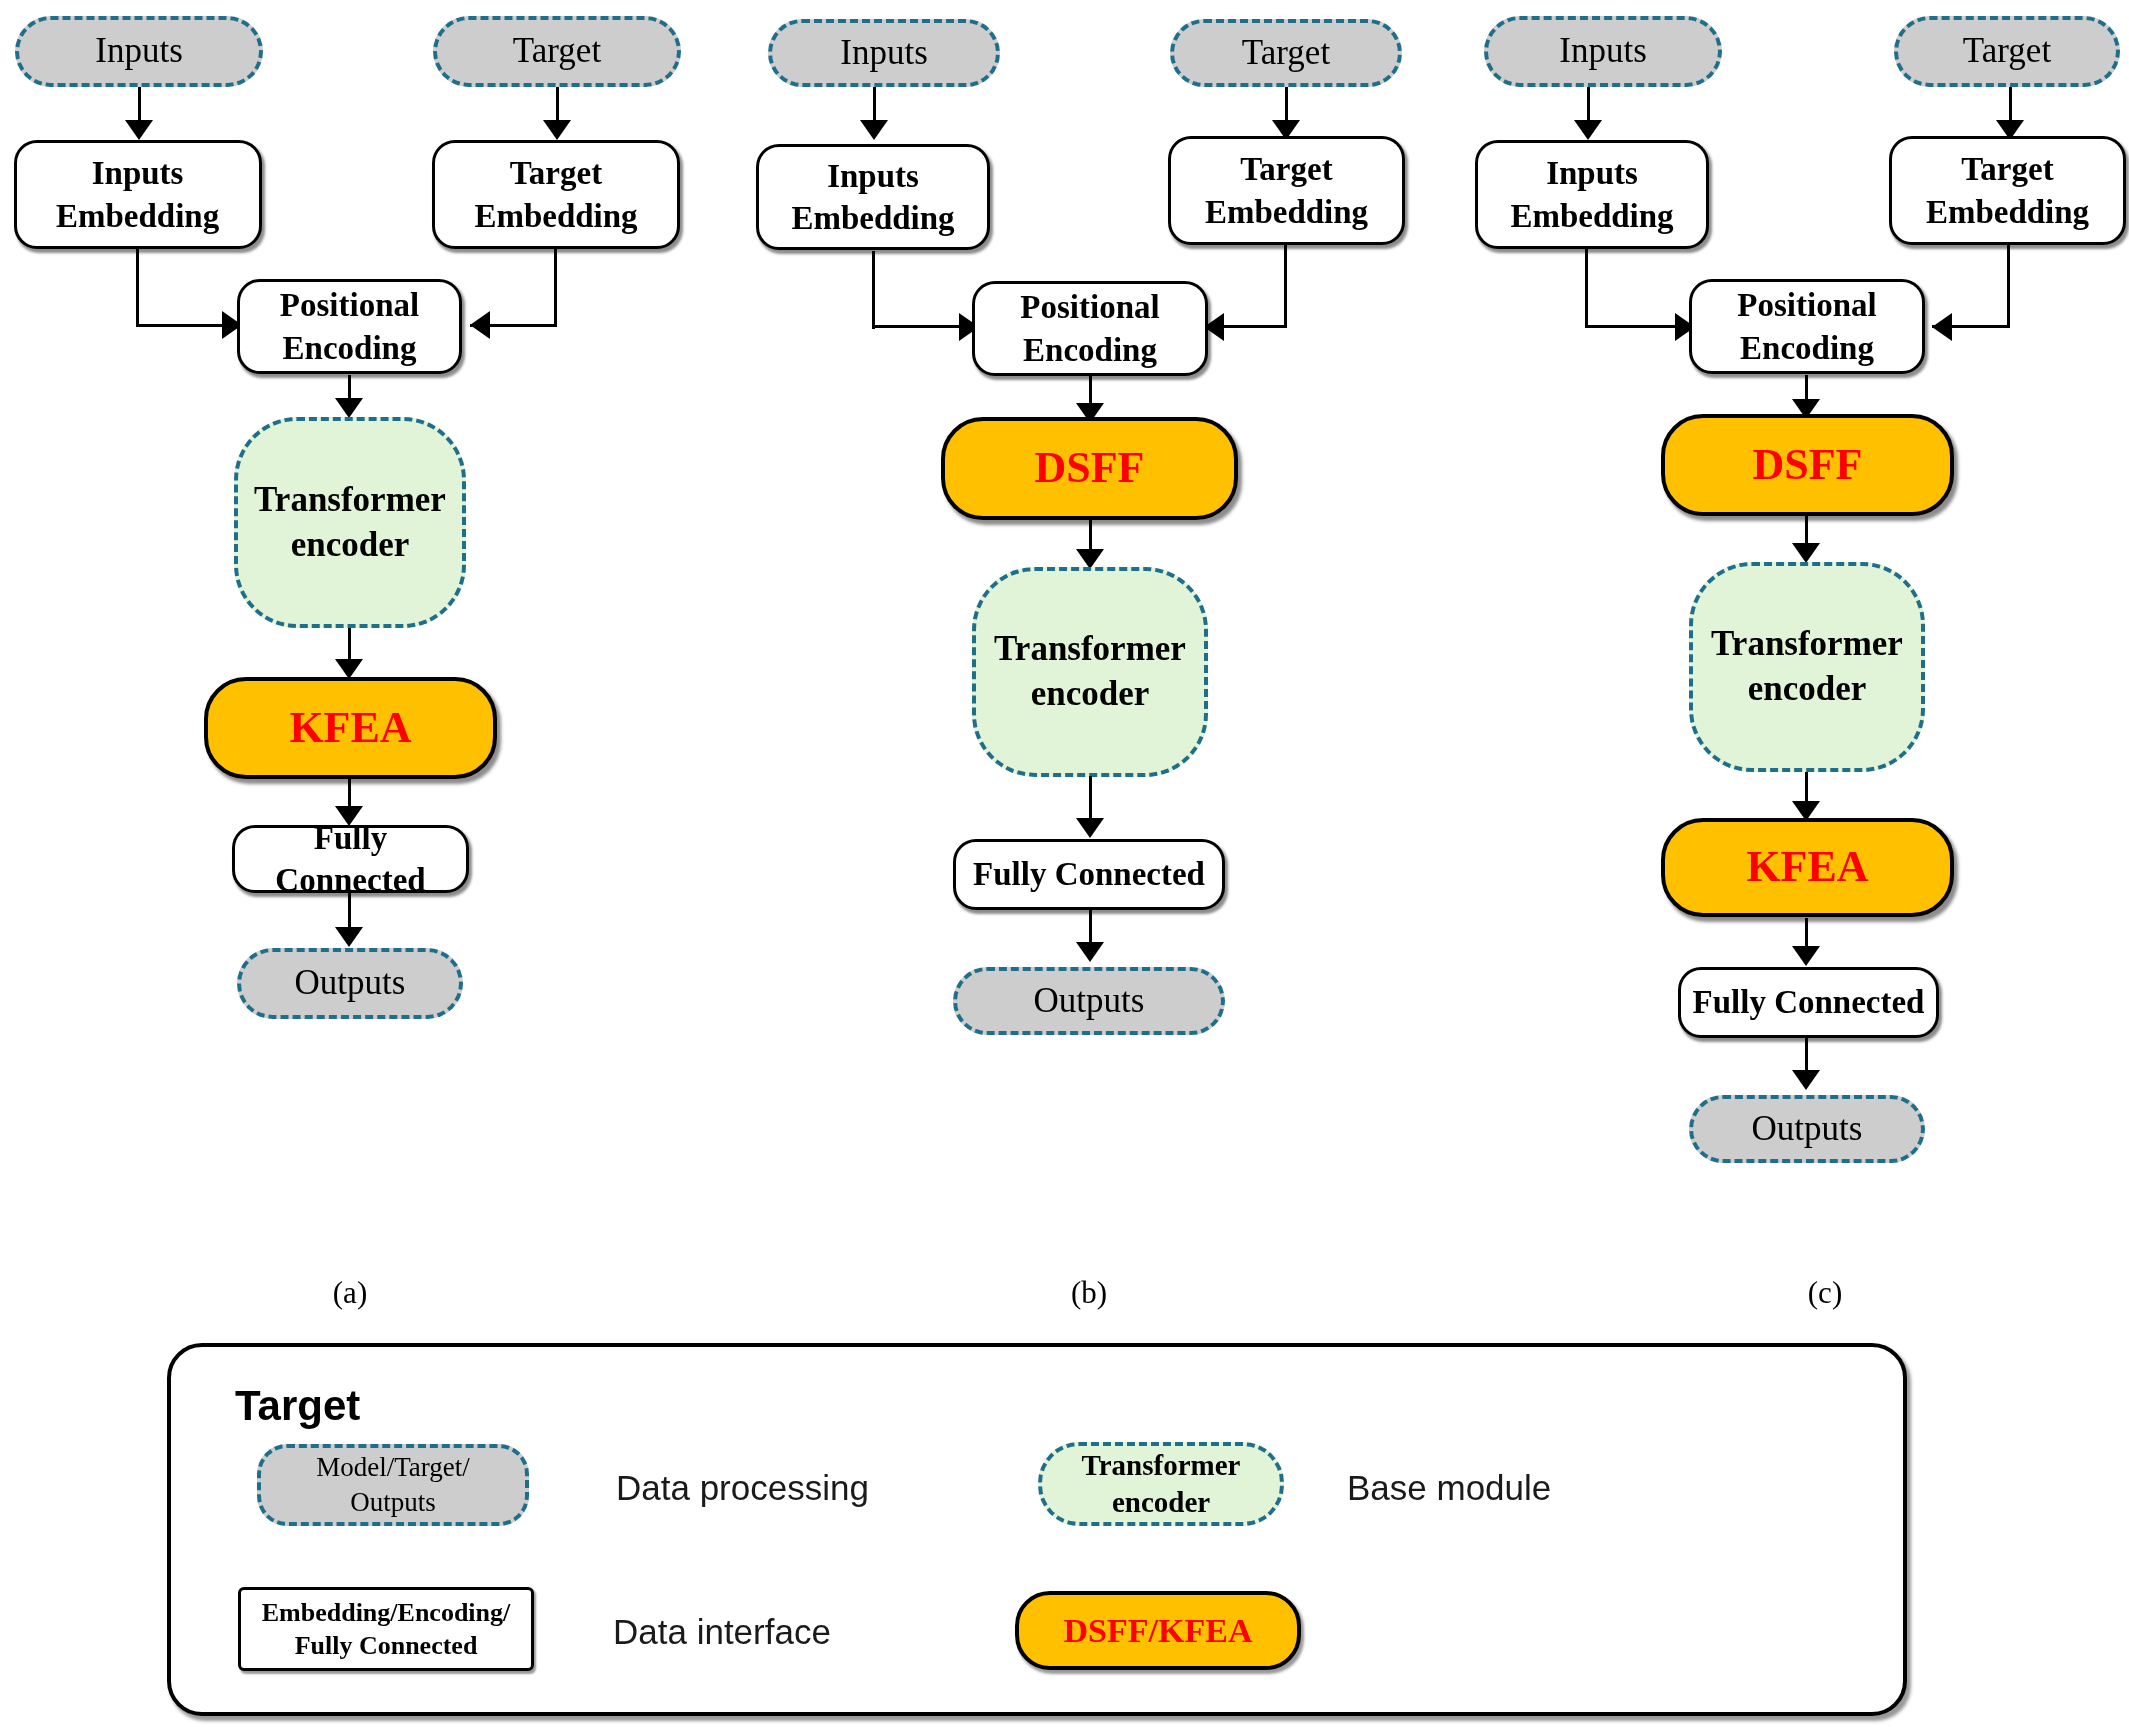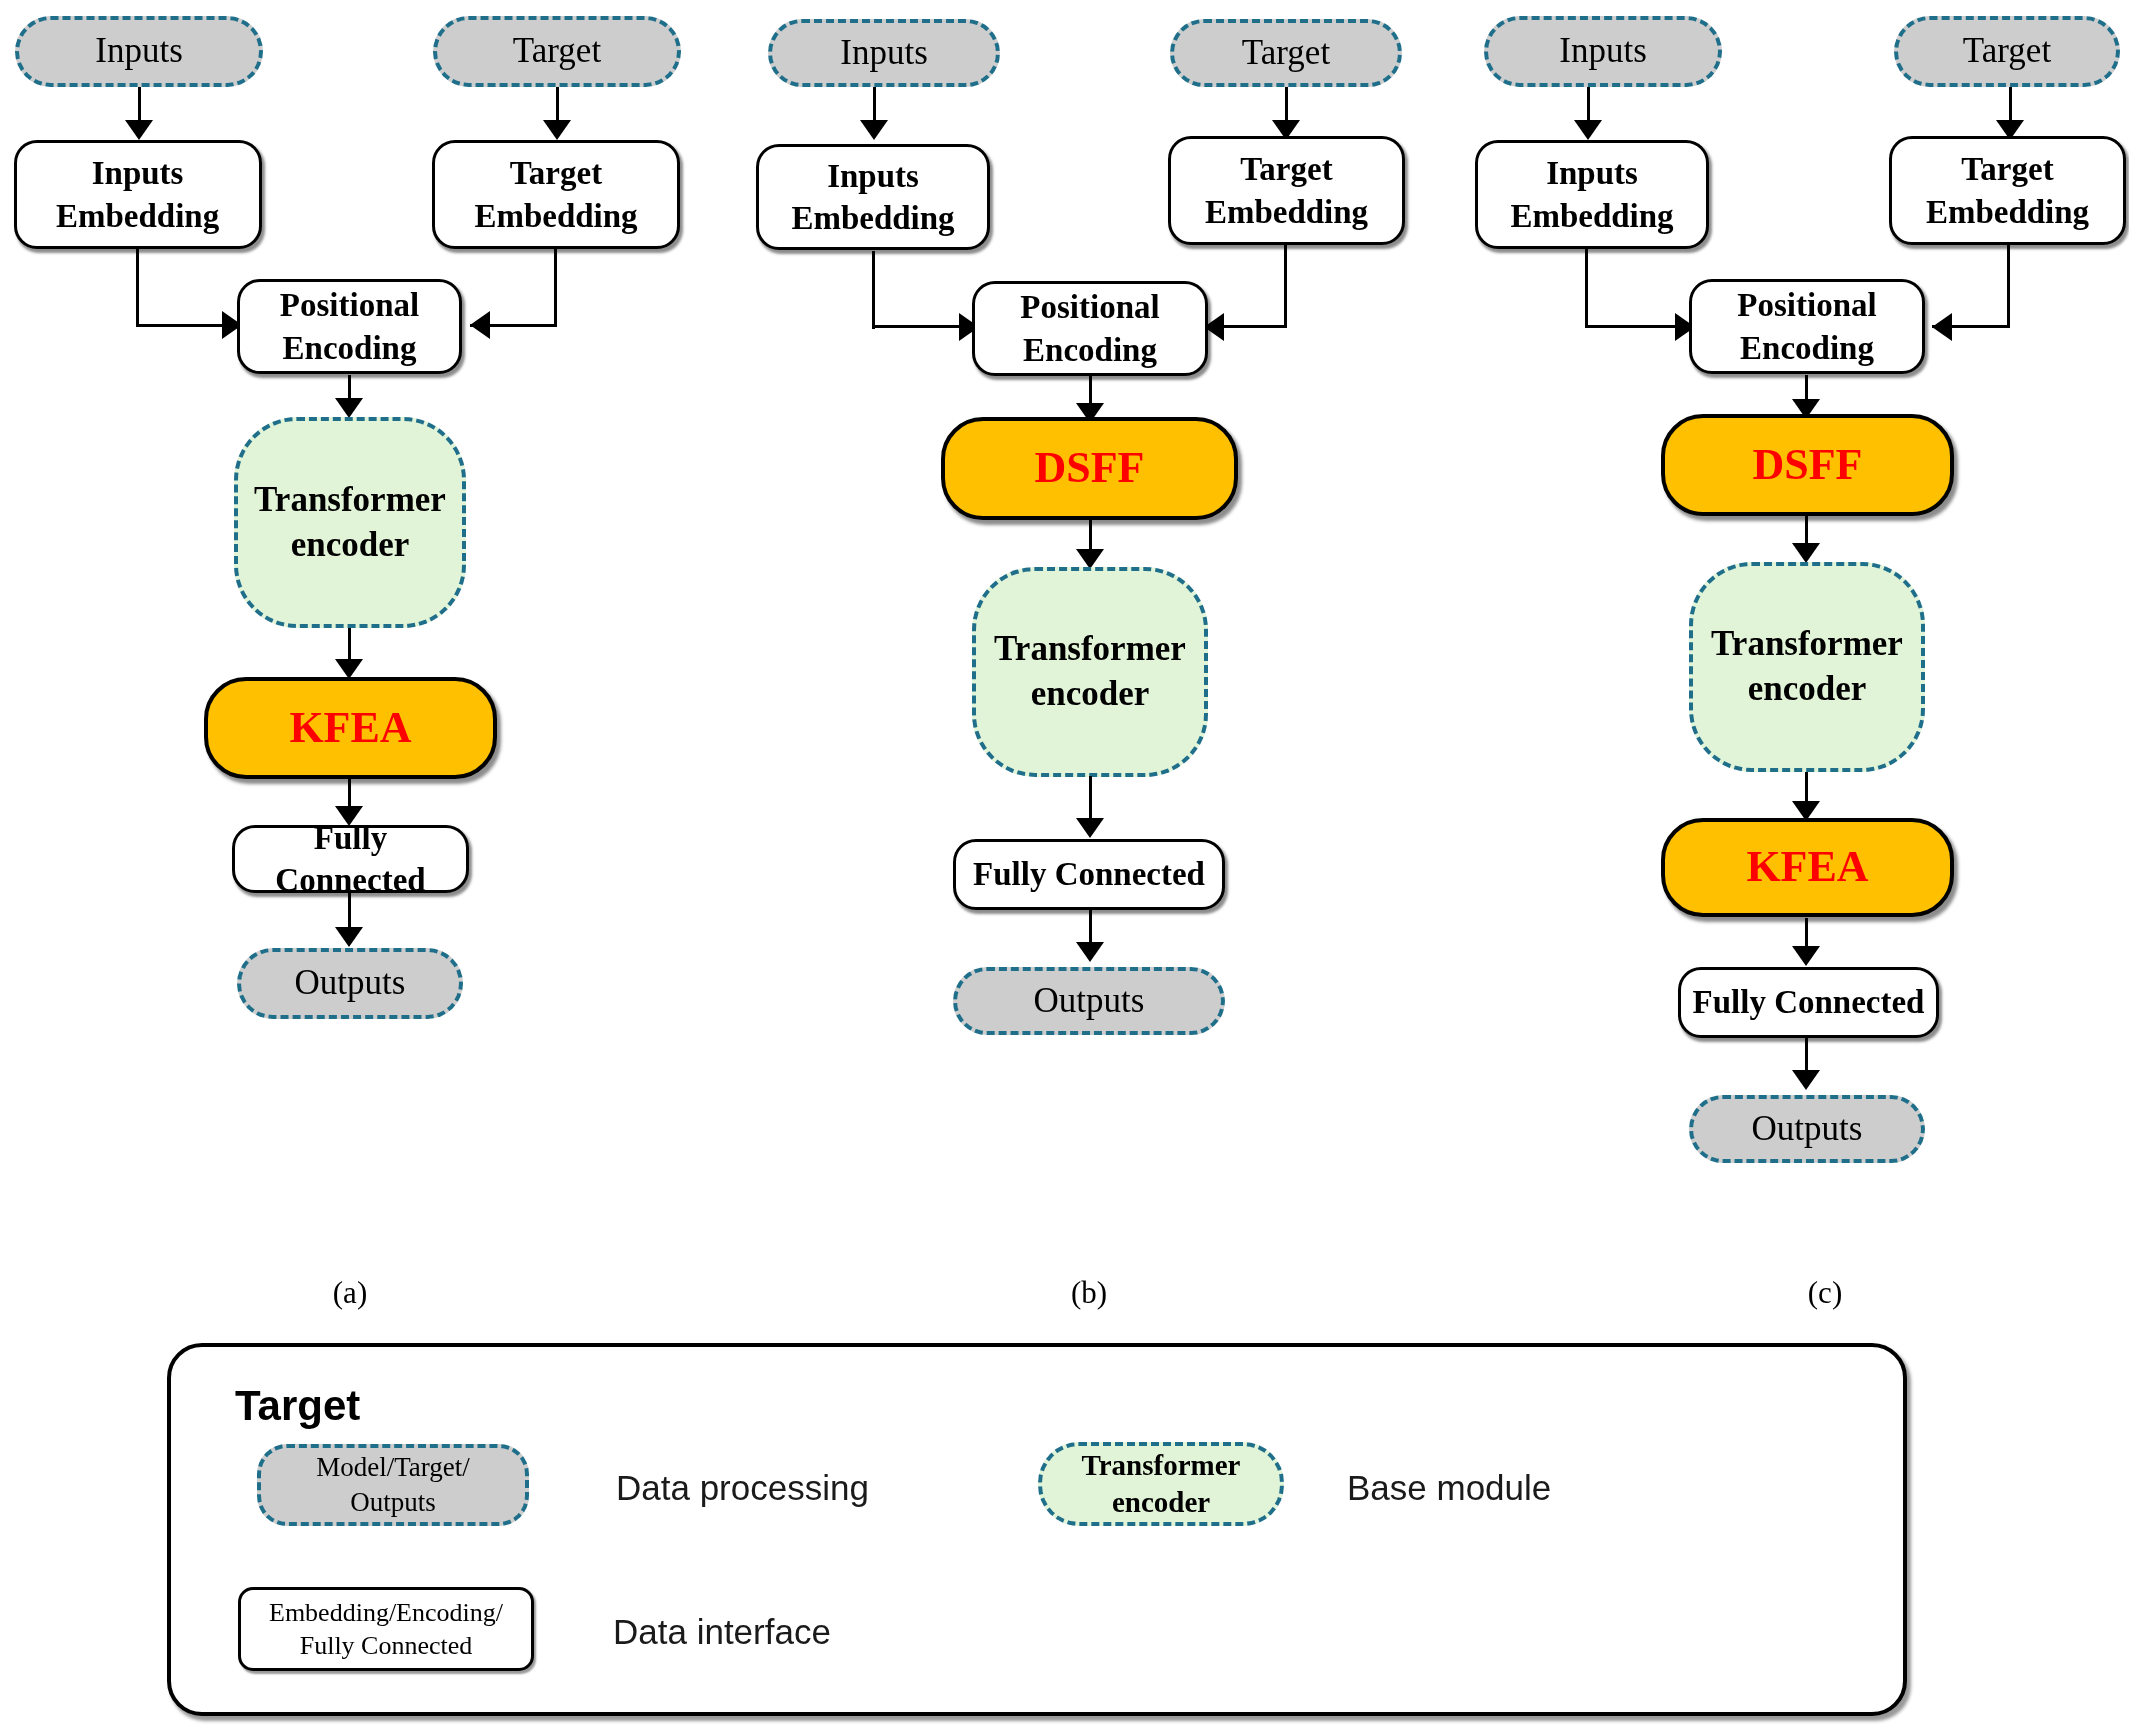--- a/index.html
+++ b/index.html
@@ -130,23 +130,23 @@
   .lg-data{
     background:#cdcdcd;
     border:4.1px dashed #1f6f8b;
     border-radius:30px;
     font-size:27px;
     font-weight:400;
   }
   .lg-proc{
     background:#ffffff;
     border:3.4px solid #000000;
-    border-radius:15px;
+    border-radius:6px;
     font-size:26px;
-    font-weight:400;
+    font-weight:700;
     box-shadow:2px 2.7px 2px rgba(0,0,0,0.4);
   }
   .lg-base{
     background:#e2f4d7;
     border:4.1px dashed #1f6f8b;
     border-radius:41px;
     font-size:29px;
     font-weight:700;
   }
   .lg-imp{
@@ -382,15 +382,18 @@
 encoder</span>
   </div>
   <div class="legend-desc" style="left:1347px; top:1468px;">Base module</div>
 
   <div class="node lg-proc" style="left:238px; top:1587px; width:296px; height:84px;">
     <span>Embedding/Encoding/
 Fully Connected</span>
   </div>
   <div class="legend-desc" style="left:613px; top:1612px;">Data interface</div>
 
+  <div class="node lg-imp" style="left:1015px; top:1591px; width:286px; height:79px;">
+    <span>DSFF/KFEA</span>
+  </div>
 
 </div>
 
 
 </body></html>

